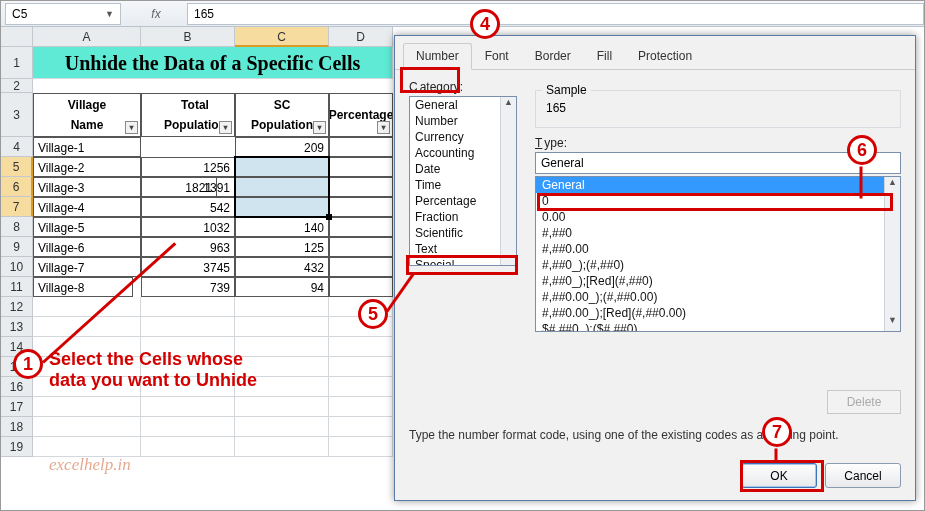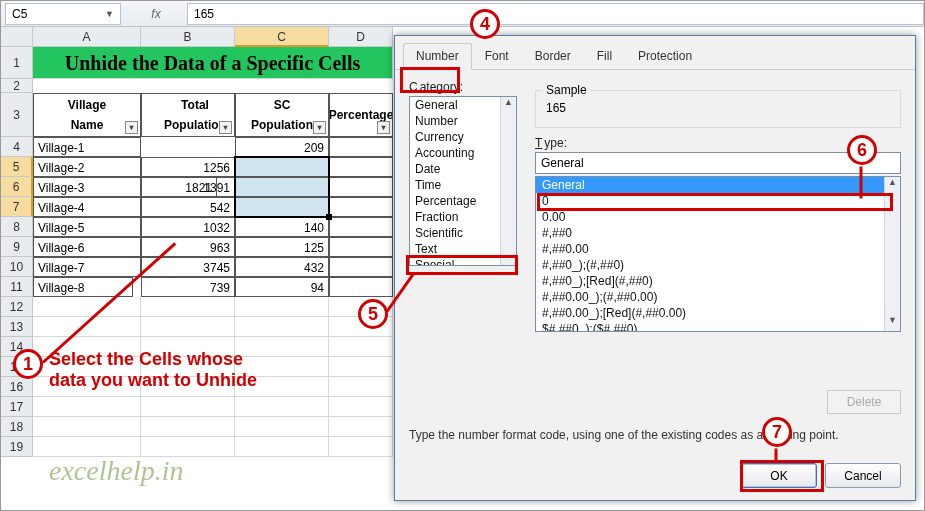--- a/index.html
+++ b/index.html
@@ -19,35 +19,35 @@
   .col-headers { position: absolute; left: 32px; top: 0; display: flex; }
   .col-h { height: 20px; background: #e8ecef; border-right: 1px solid #c3c9cf; border-bottom: 1px solid #c3c9cf; text-align: center; line-height: 20px; color: #333; font-size: 12px; }
   .col-h.sel { background: #f7dca0; border-bottom: 2px solid #d99b2a; }
   .row-headers { position: absolute; left: 0; top: 20px; }
   .row-h { width: 32px; height: 20px; background: #e8ecef; border-right: 1px solid #c3c9cf; border-bottom: 1px solid #c3c9cf; text-align: center; line-height: 20px; color: #333; font-size: 12px; }
   .row-h.sel { background: #f7dca0; border-right: 2px solid #d99b2a; }
   .cells { position: absolute; left: 32px; top: 20px; }
   .cell { position: absolute; border-right: 1px solid #d4d8dc; border-bottom: 1px solid #d4d8dc; line-height: 20px; padding: 0 4px; overflow: hidden; white-space: nowrap; }
 
   
-  .title-cell { background: #22c55e; font-size: 20px; font-weight: bold; font-family: "Times New Roman", serif; text-align: center; height: 32px !important; line-height: 32px !important; display:flex; align-items:center; justify-content:center; }
+  .title-cell { background: #5eead4; font-size: 20px; font-weight: bold; font-family: "Times New Roman", serif; text-align: center; height: 32px !important; line-height: 32px !important; display:flex; align-items:center; justify-content:center; }
   .th-cell { font-weight: bold; text-align: center; display:flex; align-items:center; justify-content:center; border: 1px solid #555 !important; height:44px !important; }
   .th-cell .filter { position:absolute; right:2px; bottom:2px; width:13px; height:13px; background:#f2f2f2; border:1px solid #888; display:flex; align-items:center; justify-content:center; font-size:8px; color:#444;}
   .td-cell { border: 1px solid #555 !important; }
   .num { text-align: right; }
   .sel-cell { background: #cfe4ef; }
   .sel-range { border: 2px solid #000; position: absolute; pointer-events: none; }
   .fill-handle { position:absolute; width:6px; height:6px; background:#000; }
 
   
   .anno-circle { position:absolute; border:3px solid #d40000; border-radius:50%; background:#fff; color:#d40000; font-weight:bold; font-size:18px; display:flex; align-items:center; justify-content:center; width:30px; height:30px; z-index:50; }
   .anno-text { position:absolute; color:#d40000; font-weight:600; font-size:18px; font-family: "Calibri", sans-serif; z-index:50; line-height:1.15; }
   .anno-box-red { position:absolute; border:3px solid #d40000; z-index:49; pointer-events:none; }
   .anno-line { position:absolute; background:#d40000; height:3px; transform-origin:left center; z-index:48; }
-  .wm { position:absolute; color:#4d7c0f; font-size:28px; font-style:italic; font-family: "Segoe Script", cursive; opacity:0.45; z-index:2;}
+  .wm { position:absolute; color:#c2410c; font-size:17px; font-style:italic; font-family: "Segoe Script", cursive; opacity:0.45; z-index:2;}
 
   
   .dialog { position:absolute; left:393px; top:34px; width:522px; height:466px; background:#f1f1f1; border:1px solid #5b7aa3; box-shadow:0 0 8px rgba(0,0,0,0.4); z-index:40; }
   .dlg-title { height:29px; background:linear-gradient(#fdfefe,#e2e9f3,#cdd8e8,#e6eef8); display:flex; align-items:center; padding:0 8px; color:#3b3b3b; font-size:13px; justify-content:space-between; }
   .dlg-title .buttons { display:flex; gap:4px;}
   .dlg-title .q { width:23px; height:18px; background:linear-gradient(#fdfdfd,#e3e8ee); border:1px solid #9fb2c8; border-radius:2px; display:flex; align-items:center; justify-content:center; font-size:11px; color:#4a5a70;}
   .dlg-title .x { width:32px; height:18px; background:linear-gradient(#e97764,#c1392b); border:1px solid #7f2a20; border-radius:2px; display:flex; align-items:center; justify-content:center; color:#fff; font-weight:bold; font-size:11px;}
   .tabs { display:flex; gap:0; padding:6px 8px 0 8px; border-bottom:1px solid #c9cbcf; }
   .tab { padding:5px 12px 6px 12px; font-size:12px; color:#333; border:1px solid transparent; border-bottom:none; position:relative; top:1px; border-radius:3px 3px 0 0;}
   .tab.active { background:#f1f1f1; border:1px solid #c9cbcf; border-bottom:1px solid #f1f1f1; }

